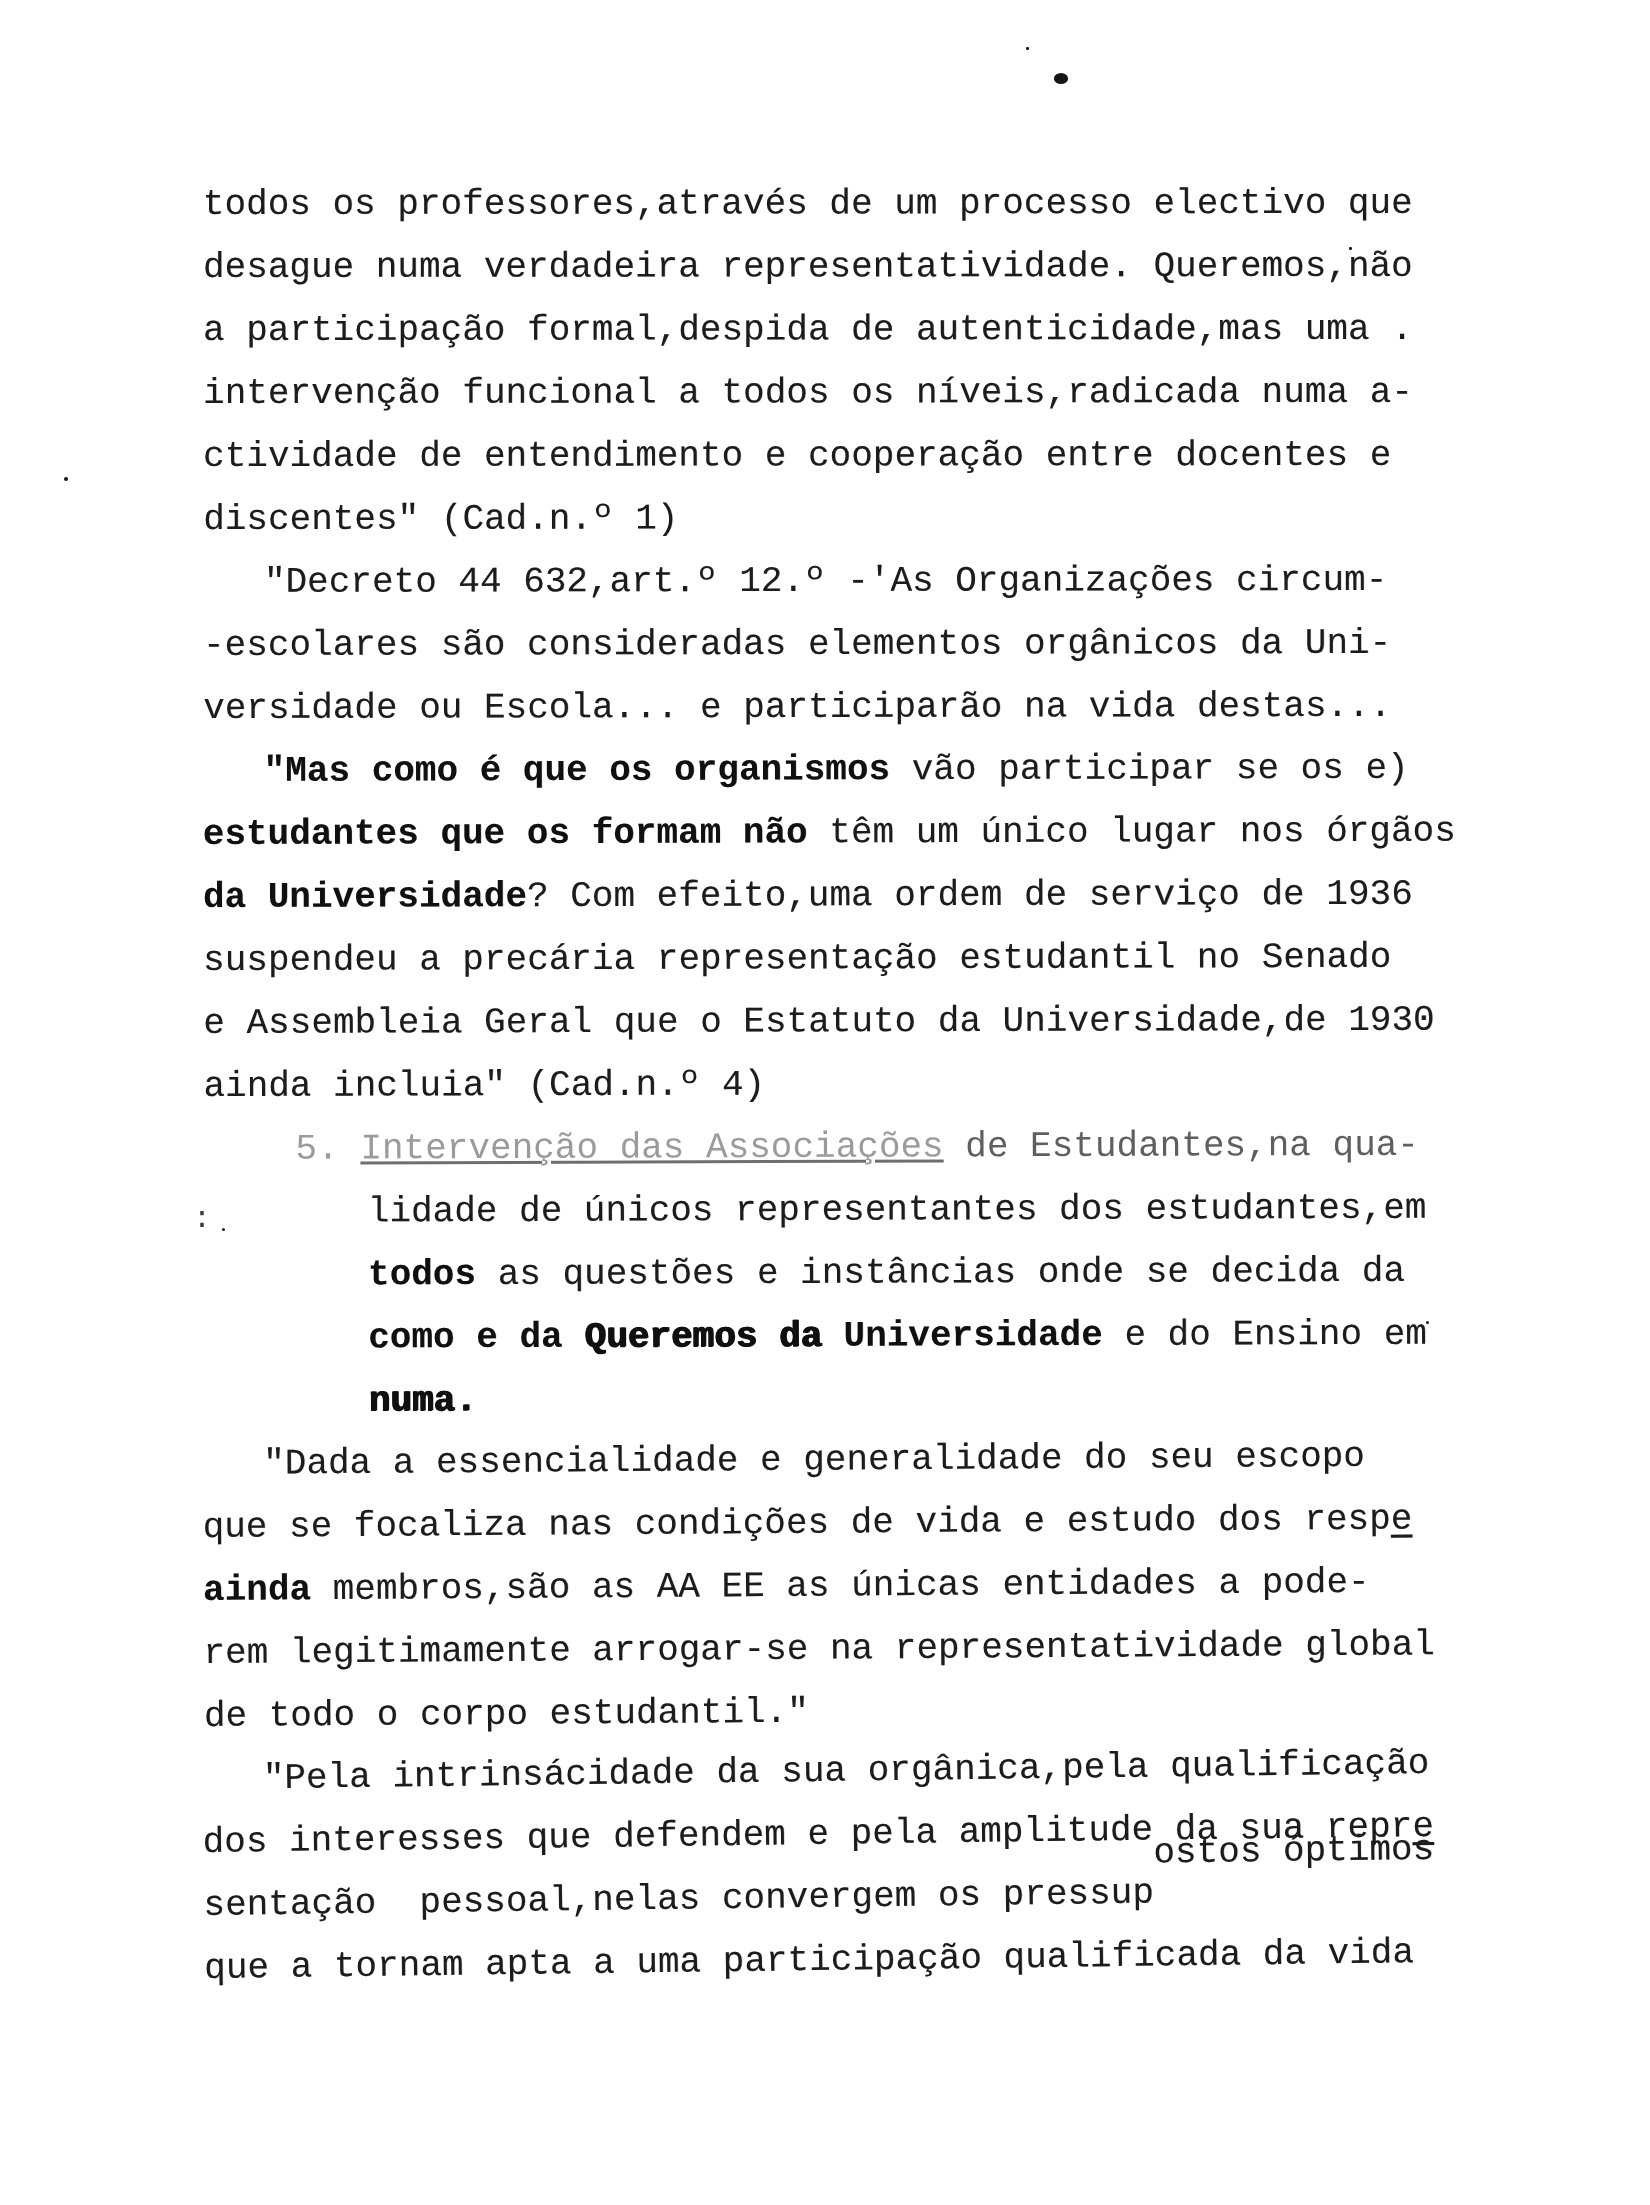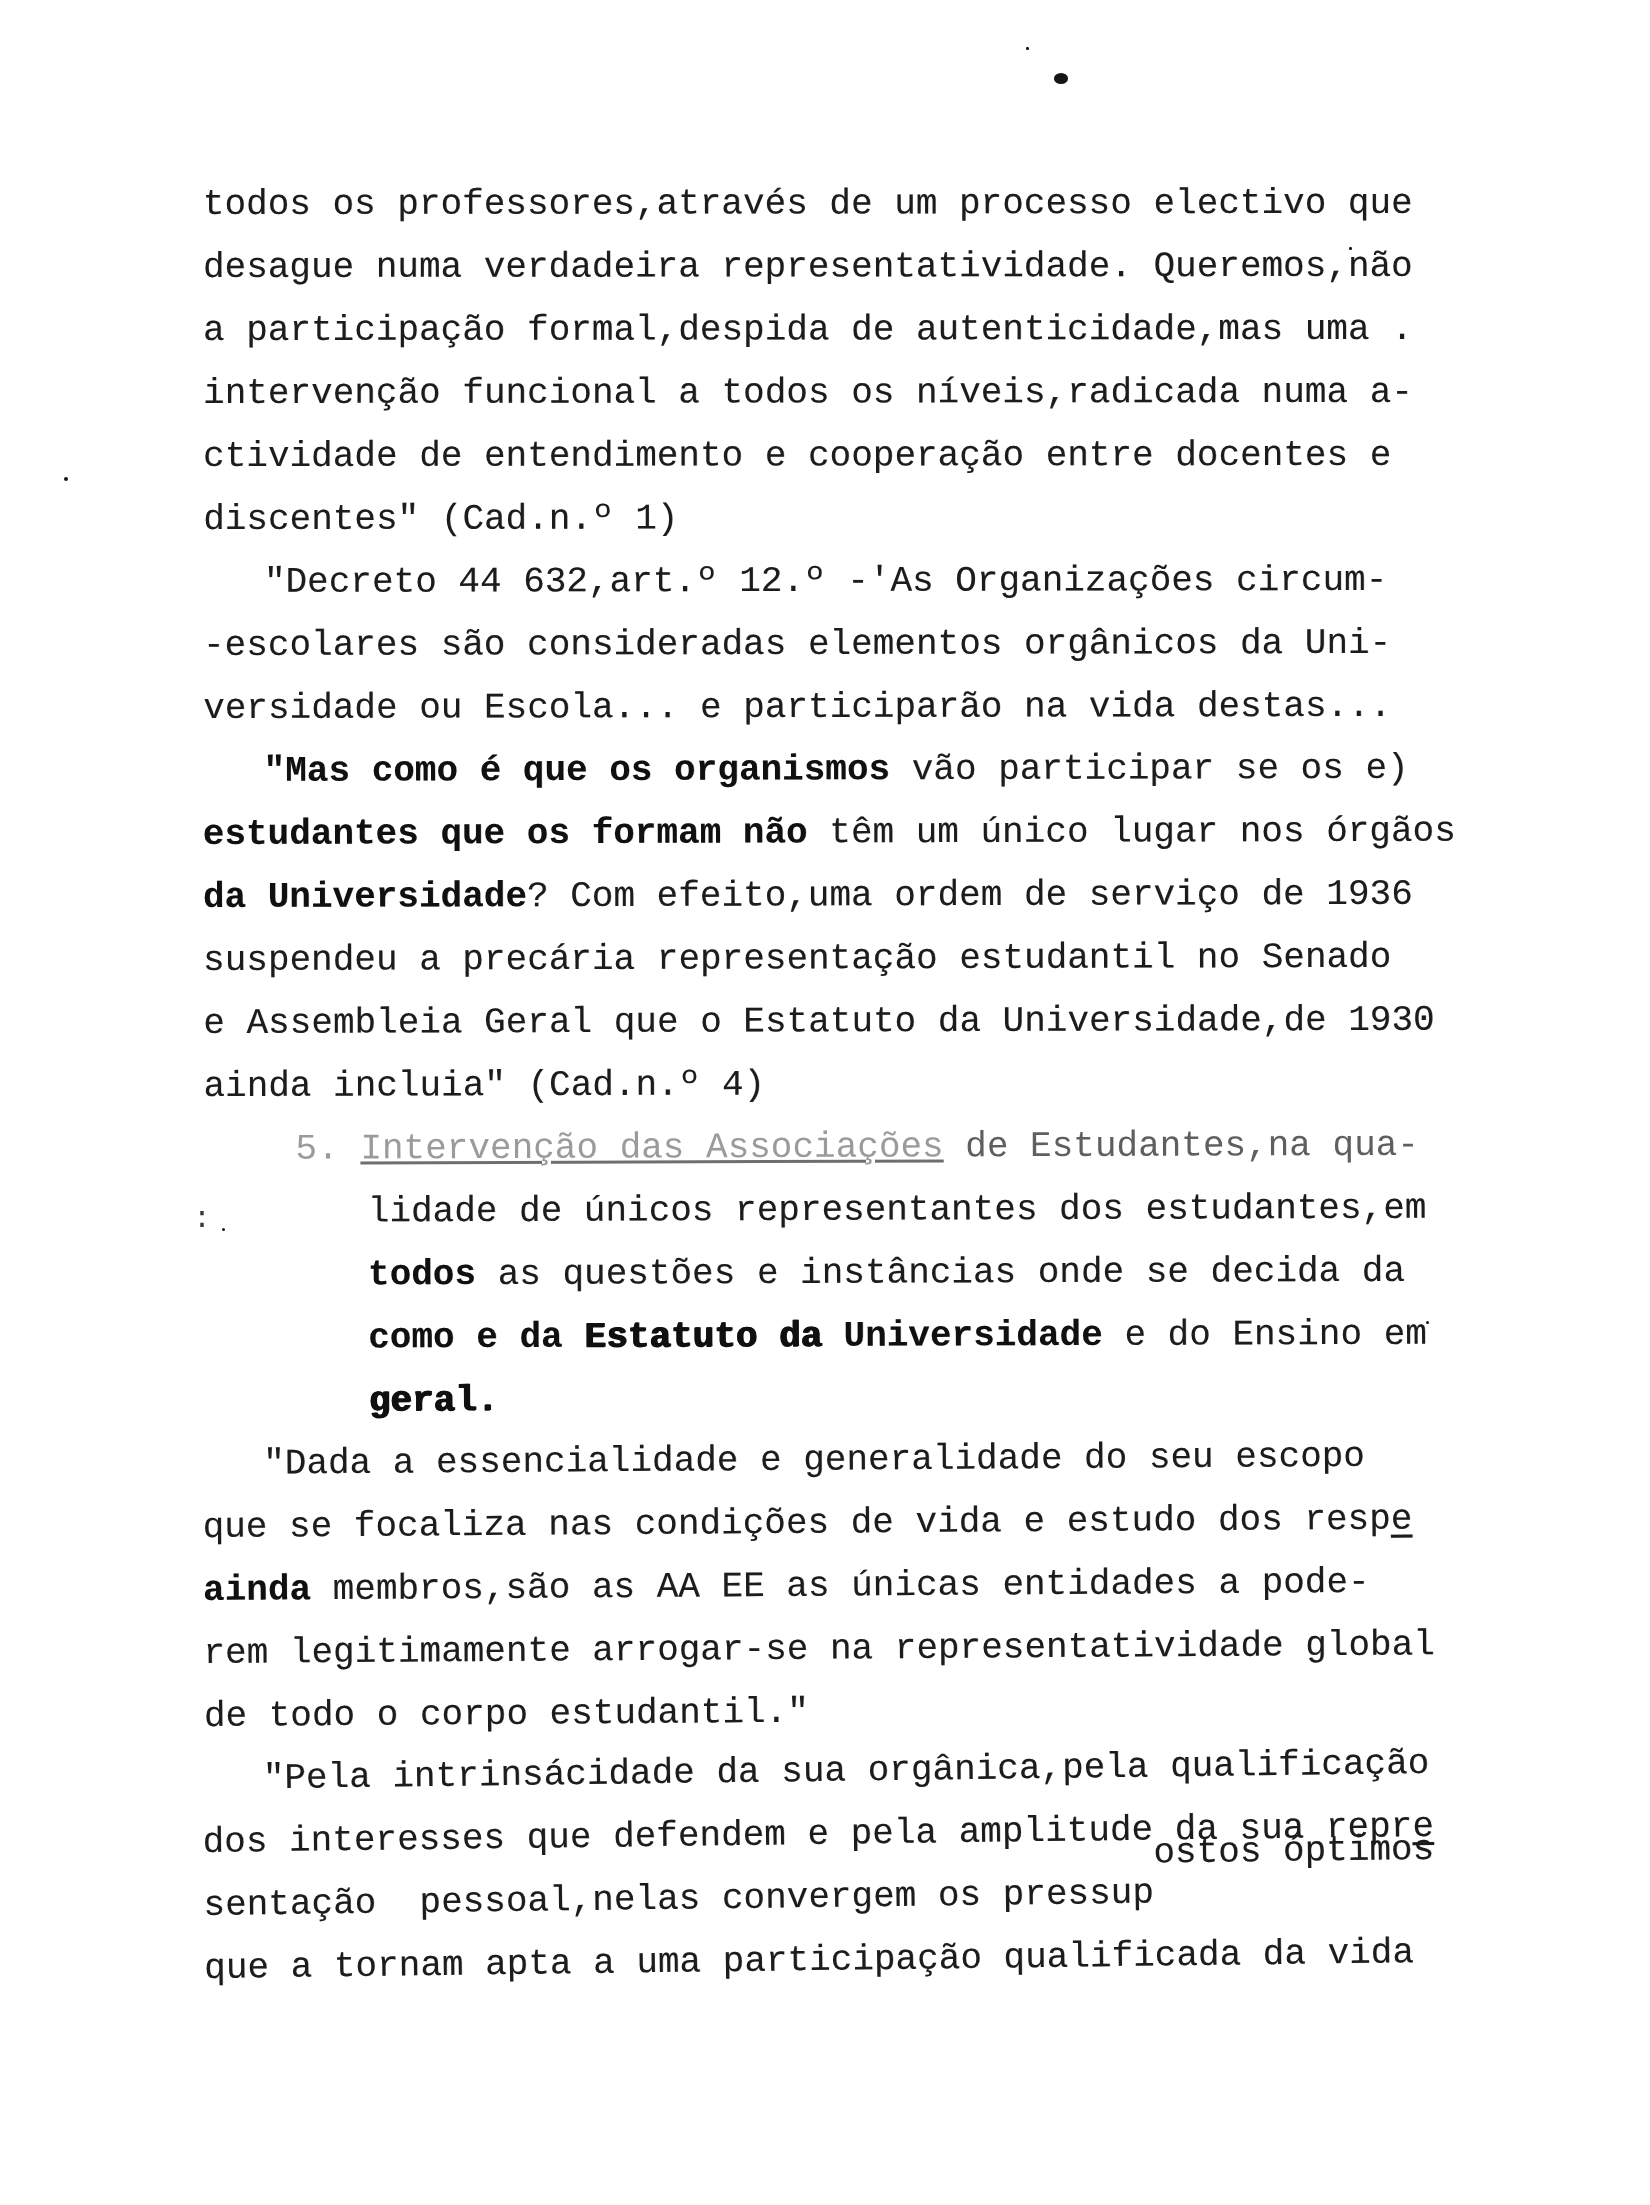--- a/index.html
+++ b/index.html
@@ -64,22 +64,22 @@
         <div class="line"><span class="b1">estudantes que os formam não</span><span> têm um único lugar nos órgãos</span></div>
         <div class="line"><span class="b1">da Universidade</span><span>? Com efeito,uma ordem de serviço de 1936</span></div>
         <div class="line"><span>suspendeu a precária representação estudantil no Senado</span></div>
         <div class="line"><span>e Assembleia Geral que o Estatuto da Universidade,de 1930</span></div>
         <div class="line"><span>ainda incluia" (Cad.n.º 4)</span></div>
       </div>
       <div class="block" style="transform: rotate(-0.2deg);">
         <div class="line" style="padding-left: 93px;"><span class="f1">5. </span><span class="u f1">Intervenção das Associações</span><span class="f2"> de Estudantes,na qua-</span></div>
         <div class="line" style="padding-left: 165px;"><span>lidade de únicos representantes dos estudantes,em</span></div>
         <div class="line" style="padding-left: 165px;"><span class="b1">todos</span><span> as questões e instâncias onde se decida da</span></div>
-        <div class="line" style="padding-left: 165px;"><span class="b1">como e da </span><span class="b2">Estatuto da </span><span class="b1">Universidade</span><span> e do Ensino em</span></div>
-        <div class="line" style="padding-left: 165px;"><span class="b2">geral.</span></div>
+        <div class="line" style="padding-left: 165px;"><span class="b1">como e da </span><span class="b2">Queremos da </span><span class="b1">Universidade</span><span> e do Ensino em</span></div>
+        <div class="line" style="padding-left: 165px;"><span class="b2">numa.</span></div>
       </div>
       <div class="block" style="transform: rotate(-0.4deg);">
         <div class="line" style="padding-left: 61px;"><span>"Dada a essencialidade e generalidade do seu escopo</span></div>
         <div class="line"><span>que se focaliza nas condições de vida e estudo dos resp</span><span class="u">e</span></div>
         <div class="line"><span class="b1">ainda</span><span> membros,são as AA EE as únicas entidades a pode-</span></div>
         <div class="line"><span>rem legitimamente arrogar-se na representatividade global</span></div>
         <div class="line"><span>de todo o corpo estudantil."</span></div>
       </div>
       <div class="block" style="transform: rotate(-0.75deg);">
         <div class="line" style="padding-left: 61px;"><span>"Pela intrinsácidade da sua orgânica,pela qualificação</span></div>

